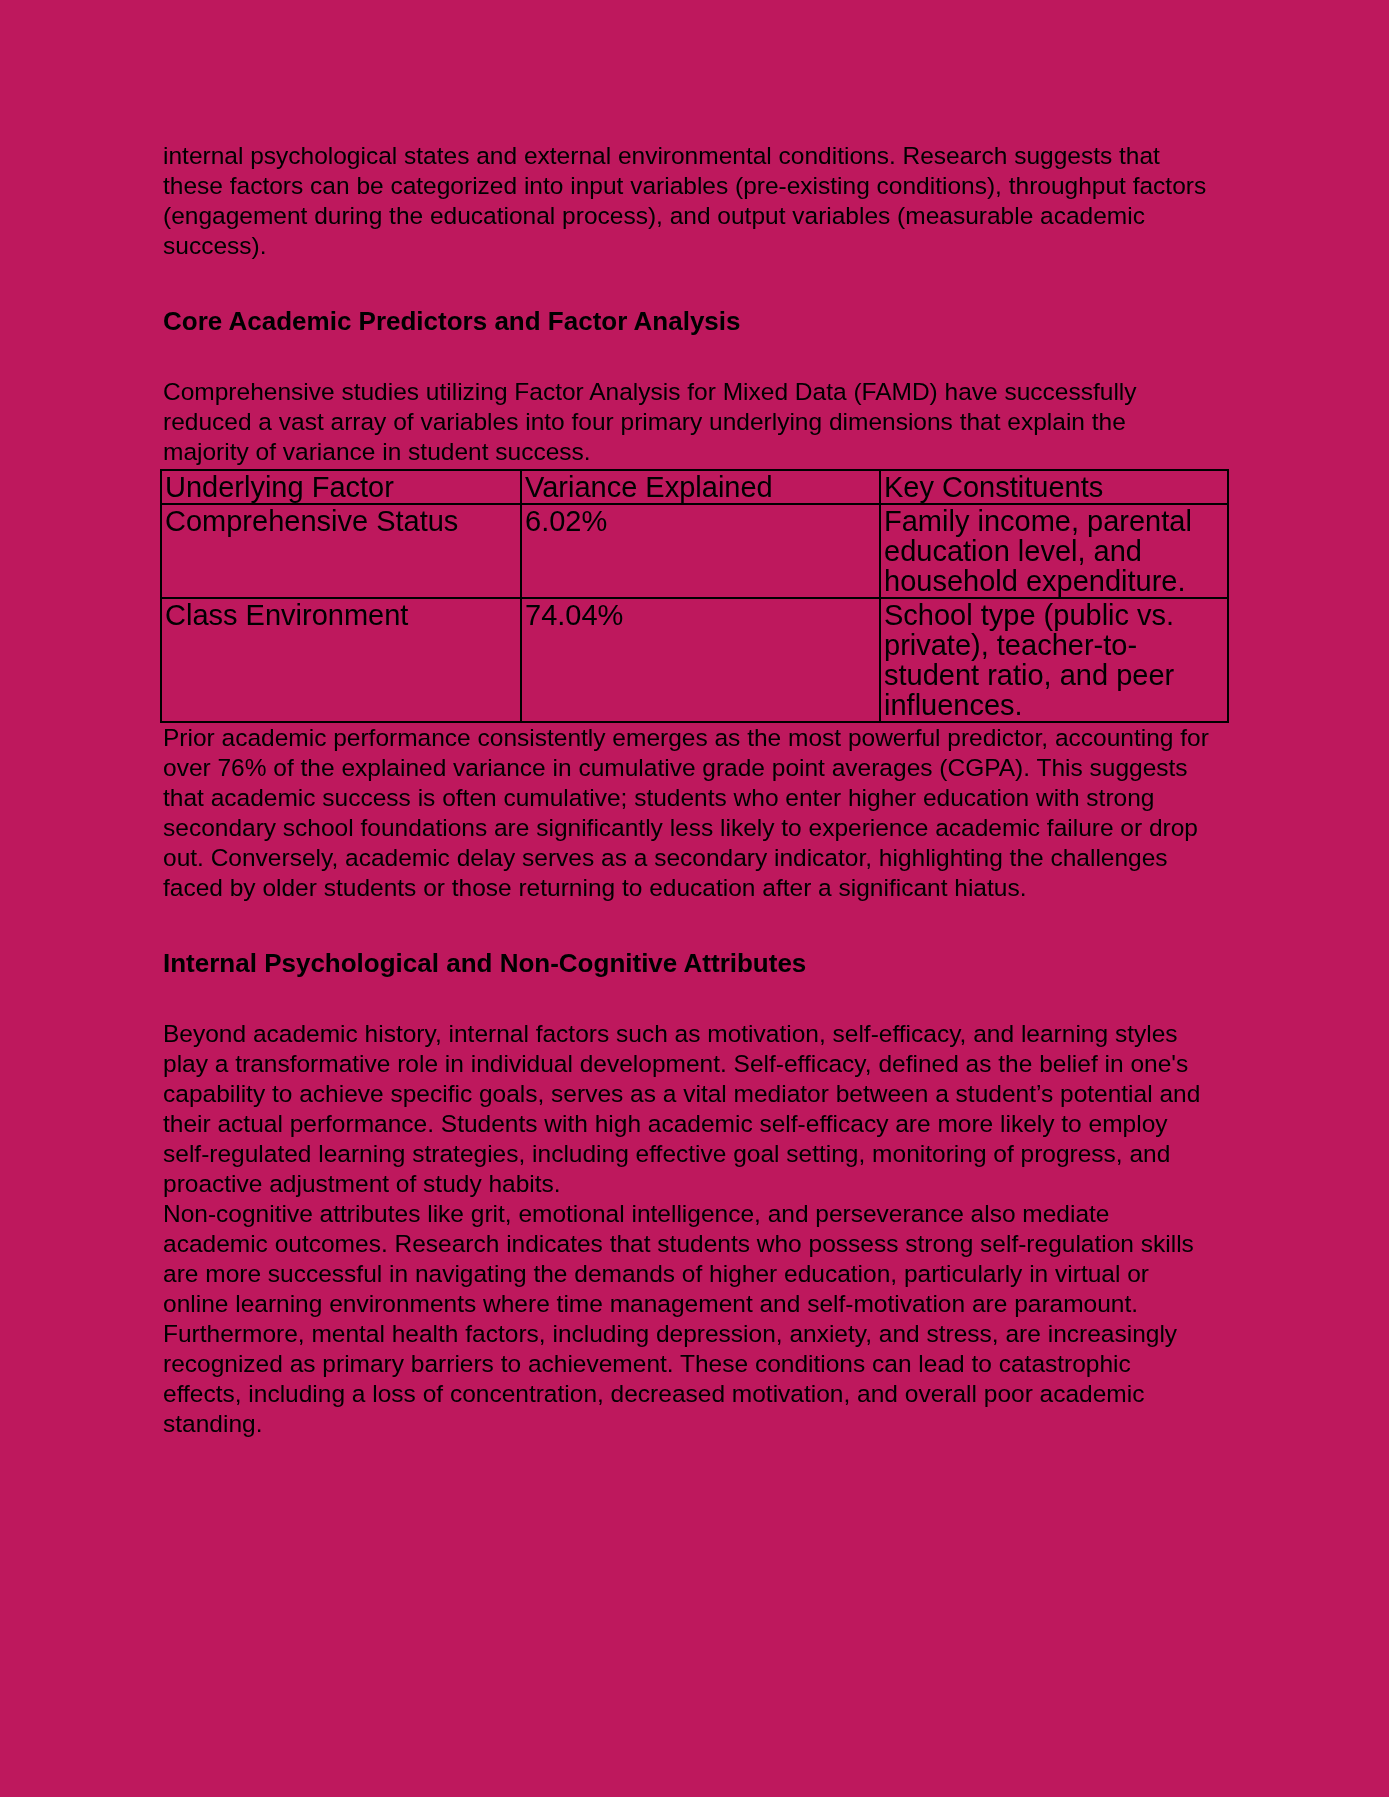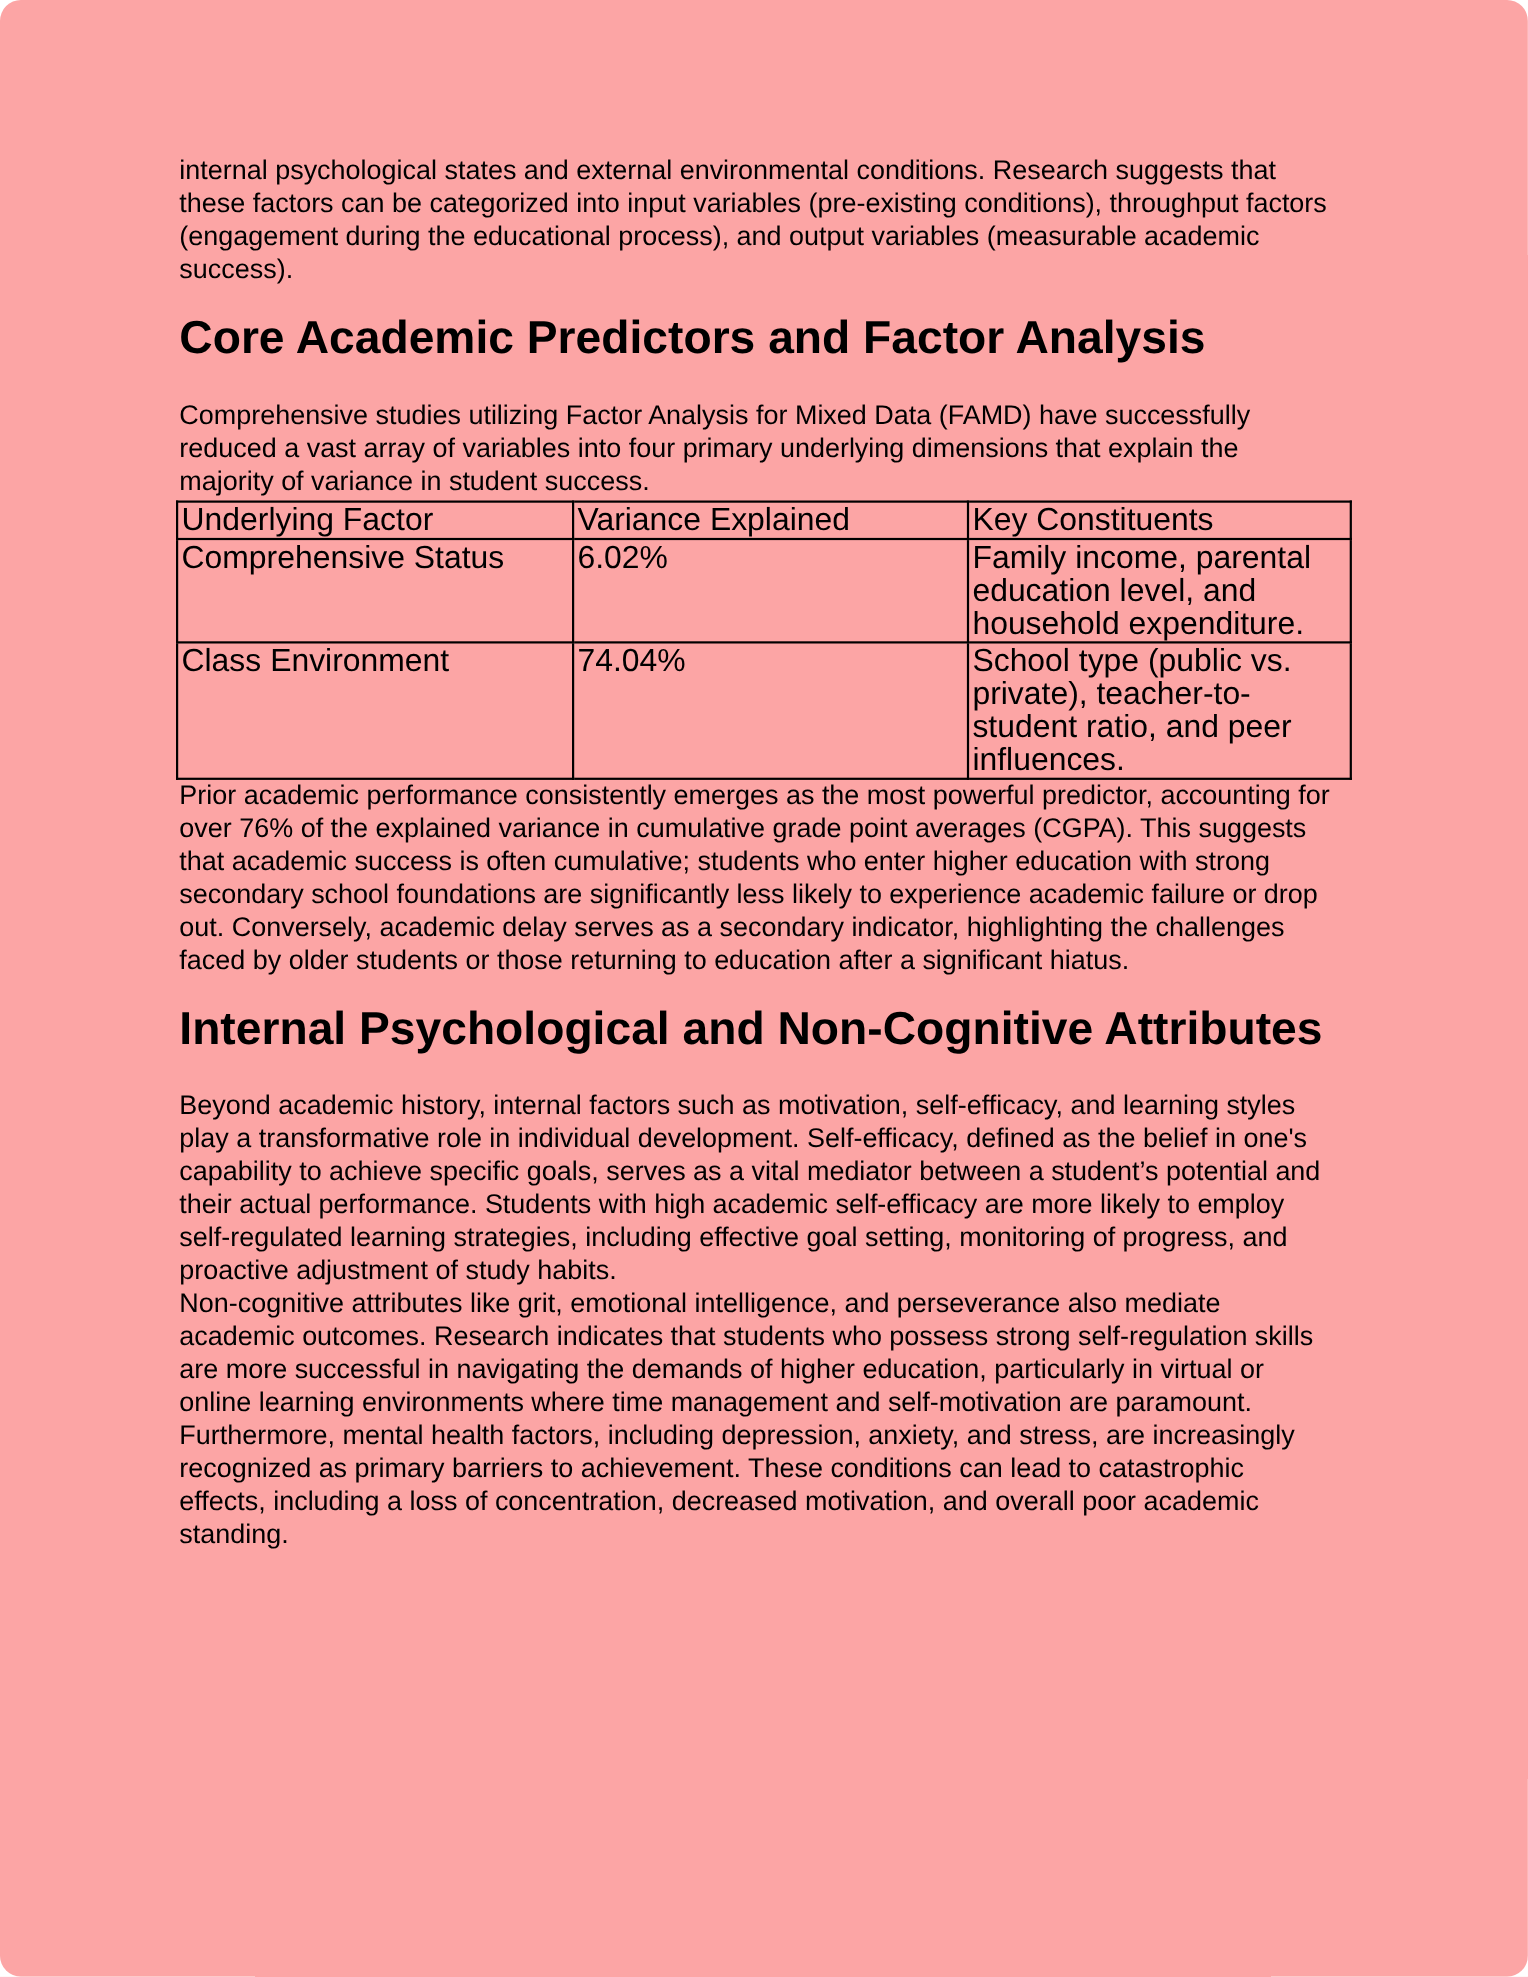--- a/index.html
+++ b/index.html
@@ -4,41 +4,40 @@
 <style>
   html, body {
     margin: 0;
     padding: 0;
     background: #ffffff;
   }
   .page {
     position: relative;
     width: 1389px;
     height: 1797px;
-    background: #fca5a5;
+    background: #be185d;
     overflow: hidden;
     font-family: "Liberation Sans", "DejaVu Sans", sans-serif;
     color: #000000;
-    border-radius: 19px;
   }
   .content {
     position: absolute;
     left: 163px;
     top: 141px;
     width: 1048px;
   }
   p.body-text {
     margin: 0;
     font-size: 24.5px;
     line-height: 30px;
     color: #000000;
   }
   h2.doc-heading {
-    margin: 26px 0 36px 0;
-    font-size: 42px;
+    margin: 40px 0 36px 0;
+    font-size: 26px;
     line-height: 40px;
     font-weight: bold;
     color: #000000;
   }
   table.factor-table {
     border-collapse: collapse;
     table-layout: fixed;
     width: 1067px;
     margin: 2px 0 0 -3px;
   }

